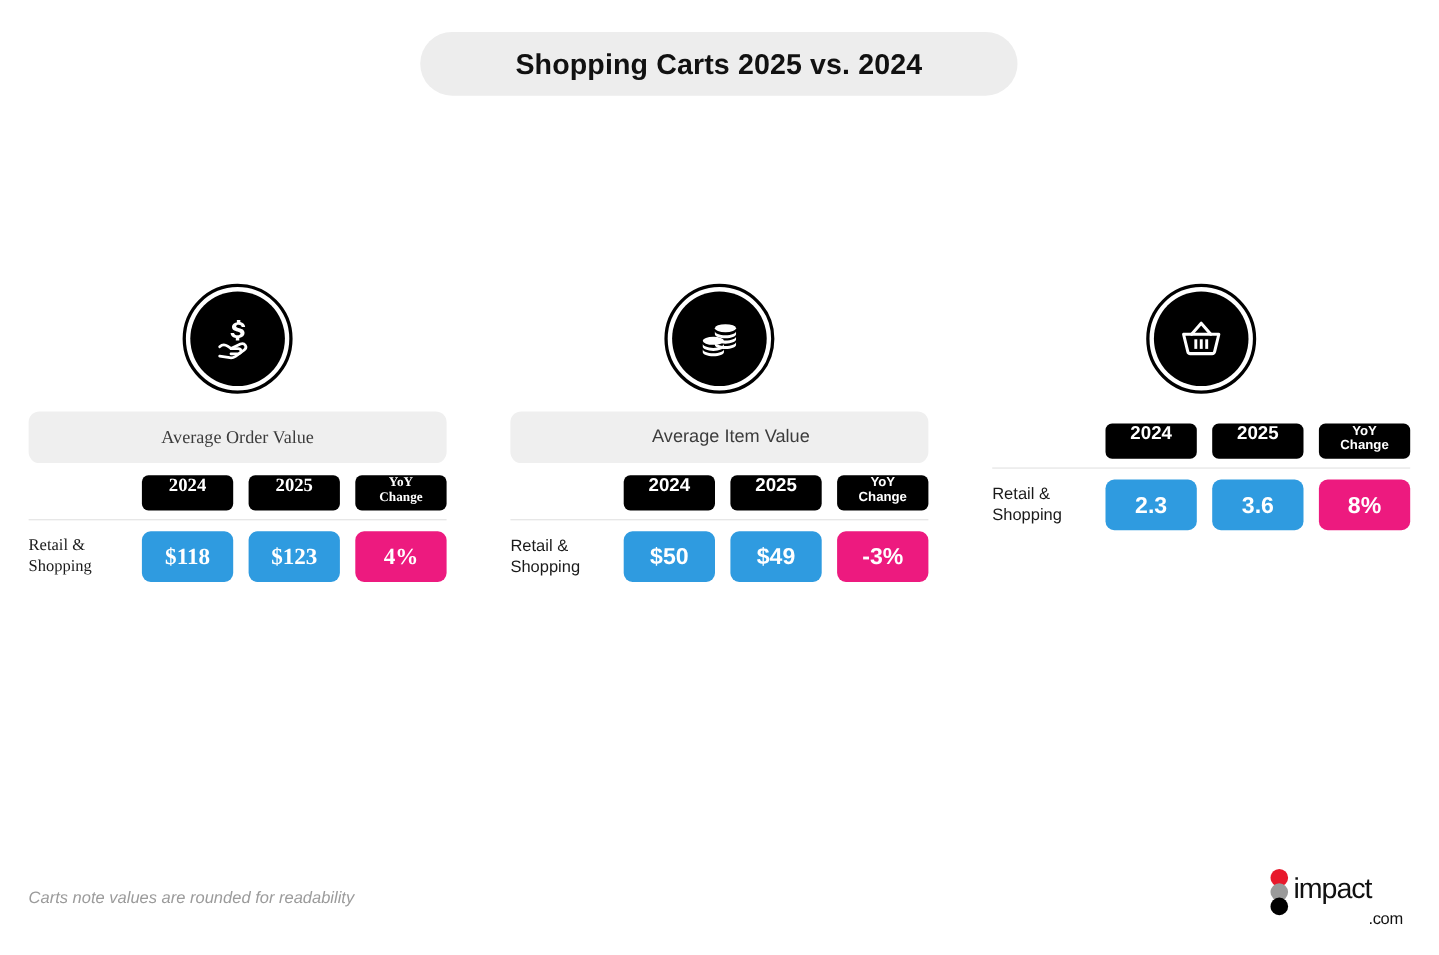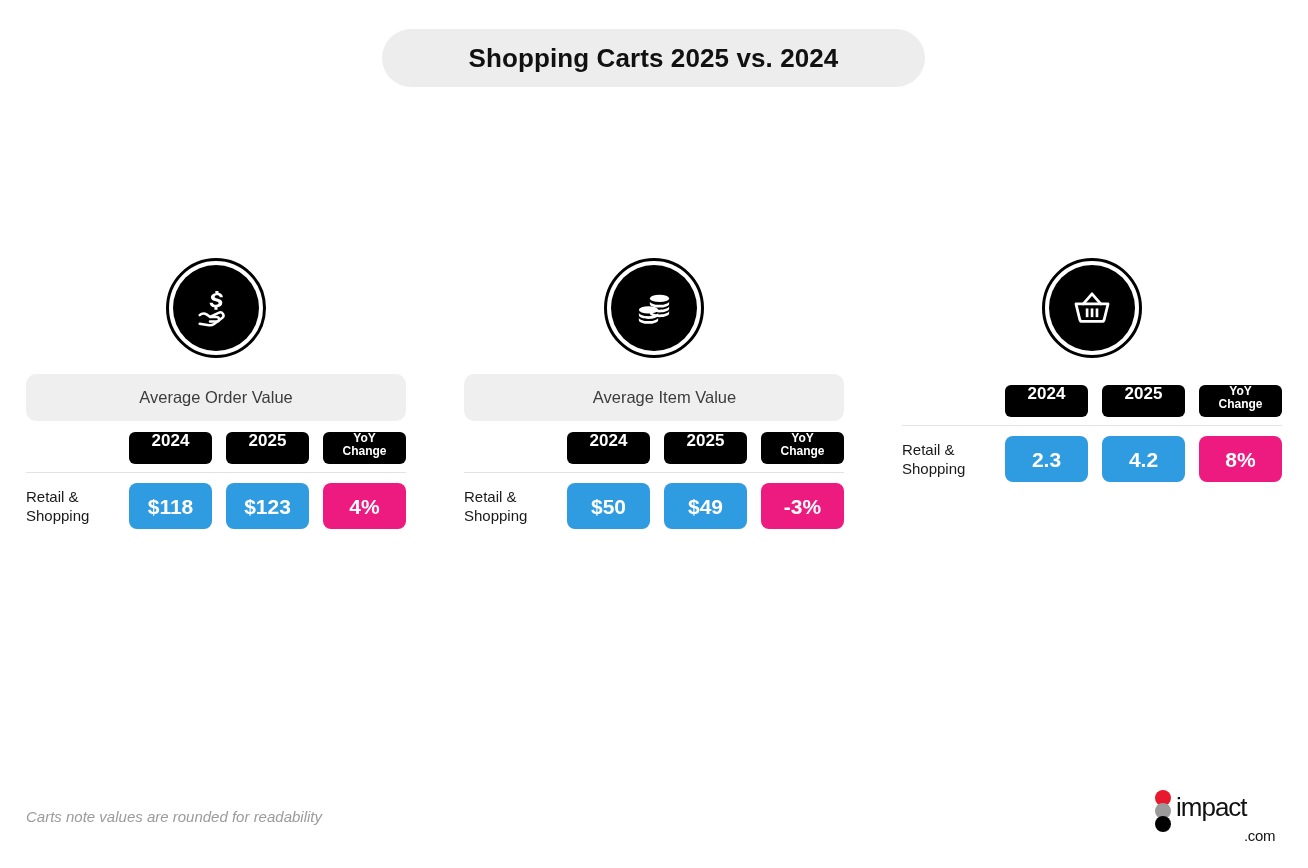--- a/index.html
+++ b/index.html
@@ -36,21 +36,21 @@
     letter-spacing: 0.1px;
     white-space: nowrap;
   }
 
   
   .panel {
     position: absolute;
     top: 258px;
     width: 400px;
   }
-  .panel-0 { left: 16px; }
+  .panel-0 { left: 16px; font-family: Liberation Serif, serif; }
   .panel-1 { left: 454px; }
   .panel-2 { left: 892px; }
 
   .icon-wrap {
     display: flex;
     justify-content: center;
     height: 116px;
   }
   .icon-ring {
     width: 100px;
@@ -355,21 +355,21 @@
 
   <div class="divider"></div>
 
   <div class="data-row">
     <span class="row-label">Retail &amp;
 Shopping</span>
     <div class="cell cell-2024" style="background: rgb(47, 155, 224);">
       <span class="cell-val">2.3</span>
     </div>
     <div class="cell cell-2025" style="background: rgb(47, 155, 224);">
-      <span class="cell-val">4.2</span>
+      <span class="cell-val">3.6</span>
     </div>
     <div class="cell cell-yoy" style="background: rgb(237, 26, 127);">
       <span class="cell-val">8%</span>
     </div>
   </div>
 </div>
 
 <div class="footnote">Carts note values are rounded for readability</div>
 
 <div class="logo">

